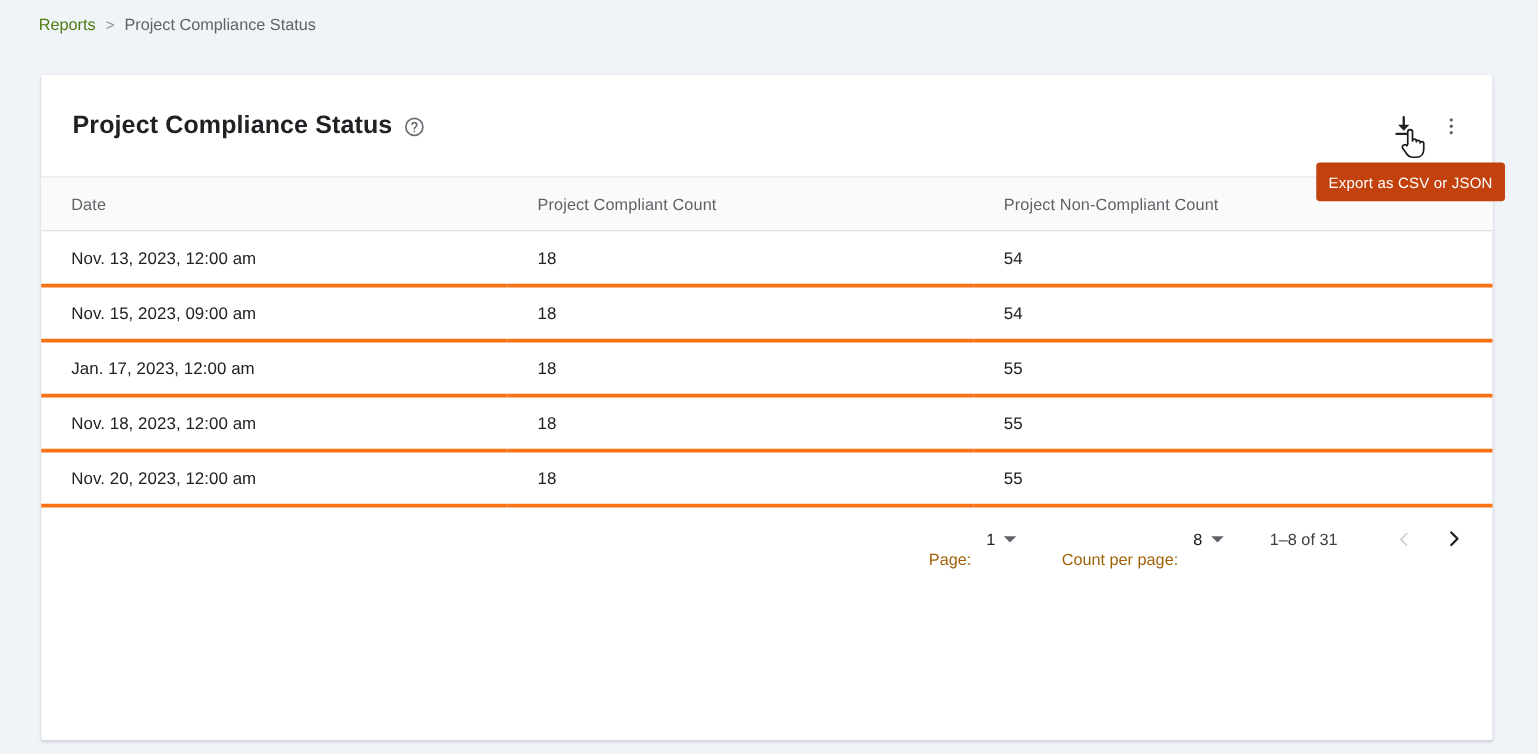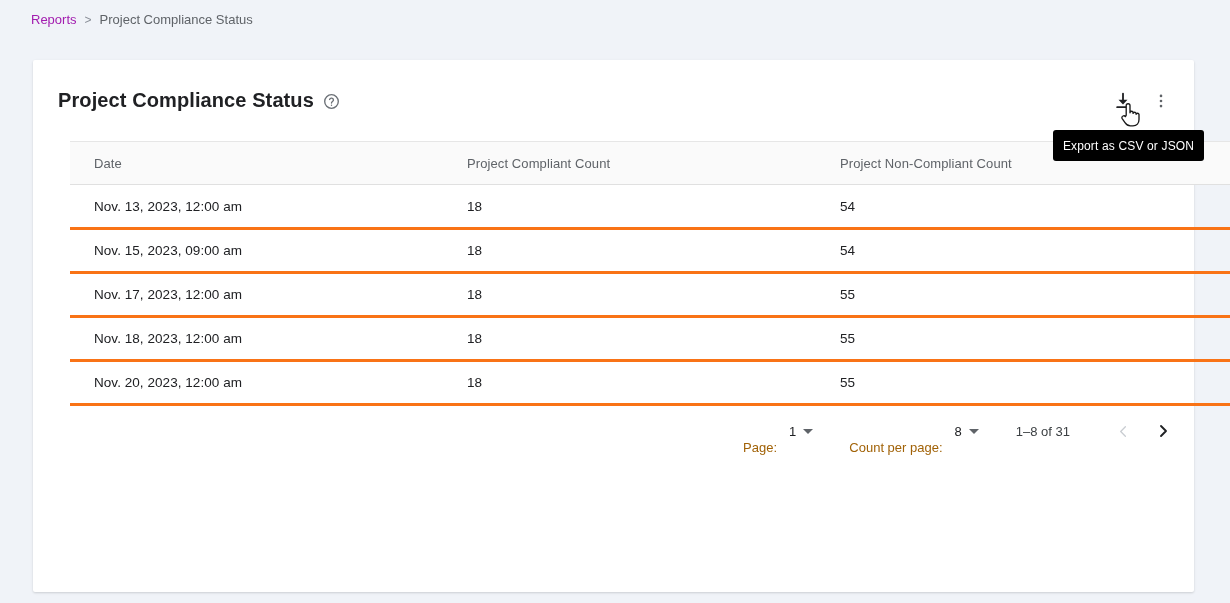--- a/index.html
+++ b/index.html
@@ -22,21 +22,21 @@
     position: absolute;
     left: 31px;
     top: 11px;
     height: 18px;
     display: flex;
     align-items: center;
     font-size: 13px;
     line-height: 18px;
   }
   .crumb-link {
-    color: #a21caf;
+    color: #4d7c0f;
     text-decoration: none;
     cursor: pointer;
   }
   .crumb-sep {
     color: #8a8f98;
     margin: 0 8px;
     font-size: 12px;
   }
   .crumb-current {
     color: #5f6368;
@@ -106,21 +106,21 @@
   }
   .icon-btn svg { display: block; }
 
   
   .tooltip {
     position: absolute;
     left: 1053px;
     top: 130px;
     width: 151px;
     height: 31px;
-    background: #000000;
+    background: #c2410c;
     color: #ffffff;
     font-size: 12px;
     display: flex;
     align-items: center;
     justify-content: center;
     border-radius: 3px;
     z-index: 40;
     letter-spacing: 0.15px;
     white-space: nowrap;
   }
@@ -135,21 +135,20 @@
     z-index: 50;
     pointer-events: none;
   }
   .cursor svg { display: block; }
 
   
   .table {
     width: 100%;
     border-collapse: collapse;
     table-layout: fixed;
-    margin-left: 37px;
   }
   .table th {
     background: #fafafa;
     border-top: 1px solid #e6e6e6;
     border-bottom: 1px solid #e0e0e0;
     height: 43px;
     font-weight: normal;
     font-size: 13px;
     color: #5f6368;
     text-align: left;
@@ -282,21 +281,21 @@
         <td>Nov. 13, 2023, 12:00 am</td>
         <td>18</td>
         <td>54</td>
       </tr>
       <tr>
         <td>Nov. 15, 2023, 09:00 am</td>
         <td>18</td>
         <td>54</td>
       </tr>
       <tr>
-        <td>Nov. 17, 2023, 12:00 am</td>
+        <td>Jan. 17, 2023, 12:00 am</td>
         <td>18</td>
         <td>55</td>
       </tr>
       <tr>
         <td>Nov. 18, 2023, 12:00 am</td>
         <td>18</td>
         <td>55</td>
       </tr>
       <tr>
         <td>Nov. 20, 2023, 12:00 am</td>

